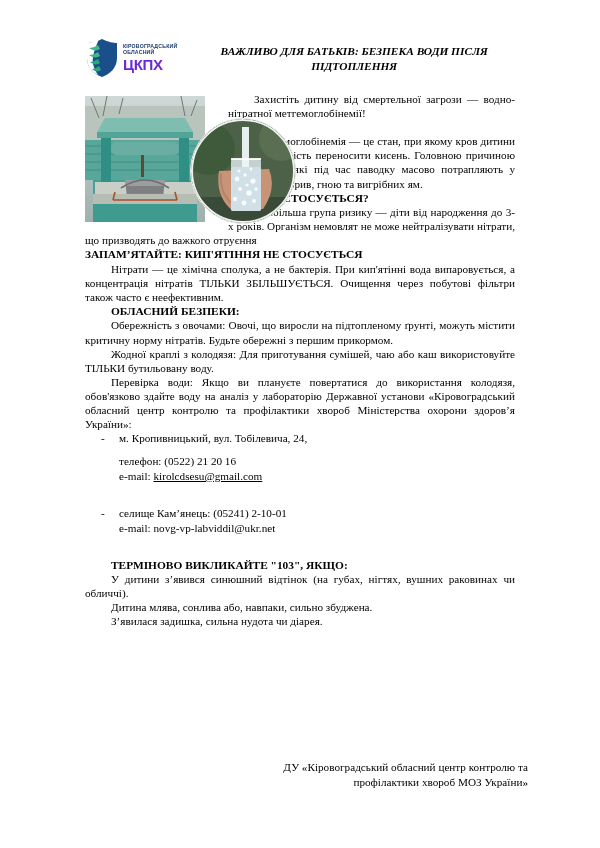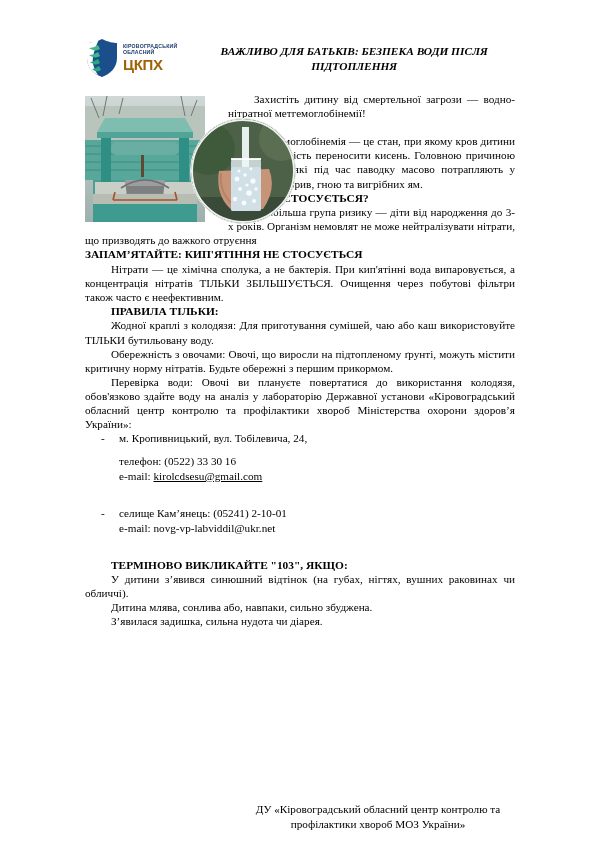--- a/index.html
+++ b/index.html
@@ -54,21 +54,21 @@
     font-weight: bold;
     color: #1b3a6b;
     letter-spacing: 0.2px;
     display: block;
     margin-top: 1px;
   }
   .logo-acr {
     font-family: "Liberation Sans", sans-serif;
     font-size: 15px;
     font-weight: bold;
-    color: #a16207;
+    color: #6d28d9;
     letter-spacing: -0.3px;
     display: block;
     margin-top: 2px;
   }
   .doc-title {
     flex: 1;
     text-align: center;
     font-family: "Liberation Serif", serif;
     font-size: 11.4px;
     font-weight: bold;
@@ -146,22 +146,21 @@
   .spacer-md { height: 14px; }
   .spacer-lg { height: 22px; }
 
   .footer {
     position: absolute;
     left: 228px;
     top: 760px;
     width: 300px;
     font-size: 11.2px;
     line-height: 1.3;
-    text-align: center;
-    margin-top: 42px;
+    text-align: right;
   }
 </style>
 </head>
 <body>
 
 <div class="page">
 
   <div class="header">
 
     <div class="logo-block">
@@ -263,33 +262,33 @@
     <p class="para">Захистіть дитину від смертельної загрози — водно-нітратної метгемоглобінемії!</p>
     <div class="spacer-md"></div>
     <p class="para">Метгемоглобінемія — це стан, при якому кров дитини втрачає здатність переносити кисень. Головною причиною є НІТРАТИ, які під час паводку масово потрапляють у колодязі з добрив, гною та вигрібних ям.</p>
 
     <h2 class="sect">КОГО ЦЕ СТОСУЄТЬСЯ?</h2>
     <p class="para">Найбільша група ризику — діти від народження до 3-х років. Організм немовлят не може нейтралізувати нітрати, що призводять до важкого отруєння</p>
 
     <h2 class="sect">ЗАПАМ’ЯТАЙТЕ: КИП'ЯТІННЯ НЕ СТОСУЄТЬСЯ</h2>
     <p class="para">Нітрати — це хімічна сполука, а не бактерія. При кип'ятінні вода випаровується, а концентрація нітратів ТІЛЬКИ ЗБІЛЬШУЄТЬСЯ. Очищення через побутові фільтри також часто є неефективним.</p>
 
-    <h2 class="sect indent">ПРАВИЛА ТІЛЬКИ:</h2>
+    <h2 class="sect indent">ОБЛАСНИЙ БЕЗПЕКИ:</h2>
+    <p class="para">Обережність з овочами: Овочі, що виросли на підтопленому ґрунті, можуть містити критичну норму нітратів. Будьте обережні з першим прикормом.</p>
     <p class="para">Жодної краплі з колодязя: Для приготування сумішей, чаю або каш використовуйте ТІЛЬКИ бутильовану воду.</p>
-    <p class="para">Обережність з овочами: Овочі, що виросли на підтопленому ґрунті, можуть містити критичну норму нітратів. Будьте обережні з першим прикормом.</p>
-    <p class="para">Перевірка води: Овочі ви плануєте повертатися до використання колодязя, обов'язково здайте воду на аналіз у лабораторію Державної установи «Кіровоградський обласний центр контролю та профілактики хвороб Міністерства охорони здоров’я України»:</p>
+    <p class="para">Перевірка води: Якщо ви плануєте повертатися до використання колодязя, обов'язково здайте воду на аналіз у лабораторію Державної установи «Кіровоградський обласний центр контролю та профілактики хвороб Міністерства охорони здоров’я України»:</p>
 
     <ul class="addr">
       <li>
         <span class="dash">-</span>
         <span>м. Кропивницький, вул. Тобілевича, 24,</span>
       </li>
     </ul>
     <div class="spacer-sm"></div>
-    <div class="sub-line">телефон: (0522) 33 30 16</div>
+    <div class="sub-line">телефон: (0522) 21 20 16</div>
     <div class="sub-line">
       <span>e-mail:</span>
       <a class="mail" href="#">kirolcdsesu@gmail.com</a>
     </div>
 
     <div class="spacer-lg"></div>
 
     <ul class="addr">
       <li>
         <span class="dash">-</span>

